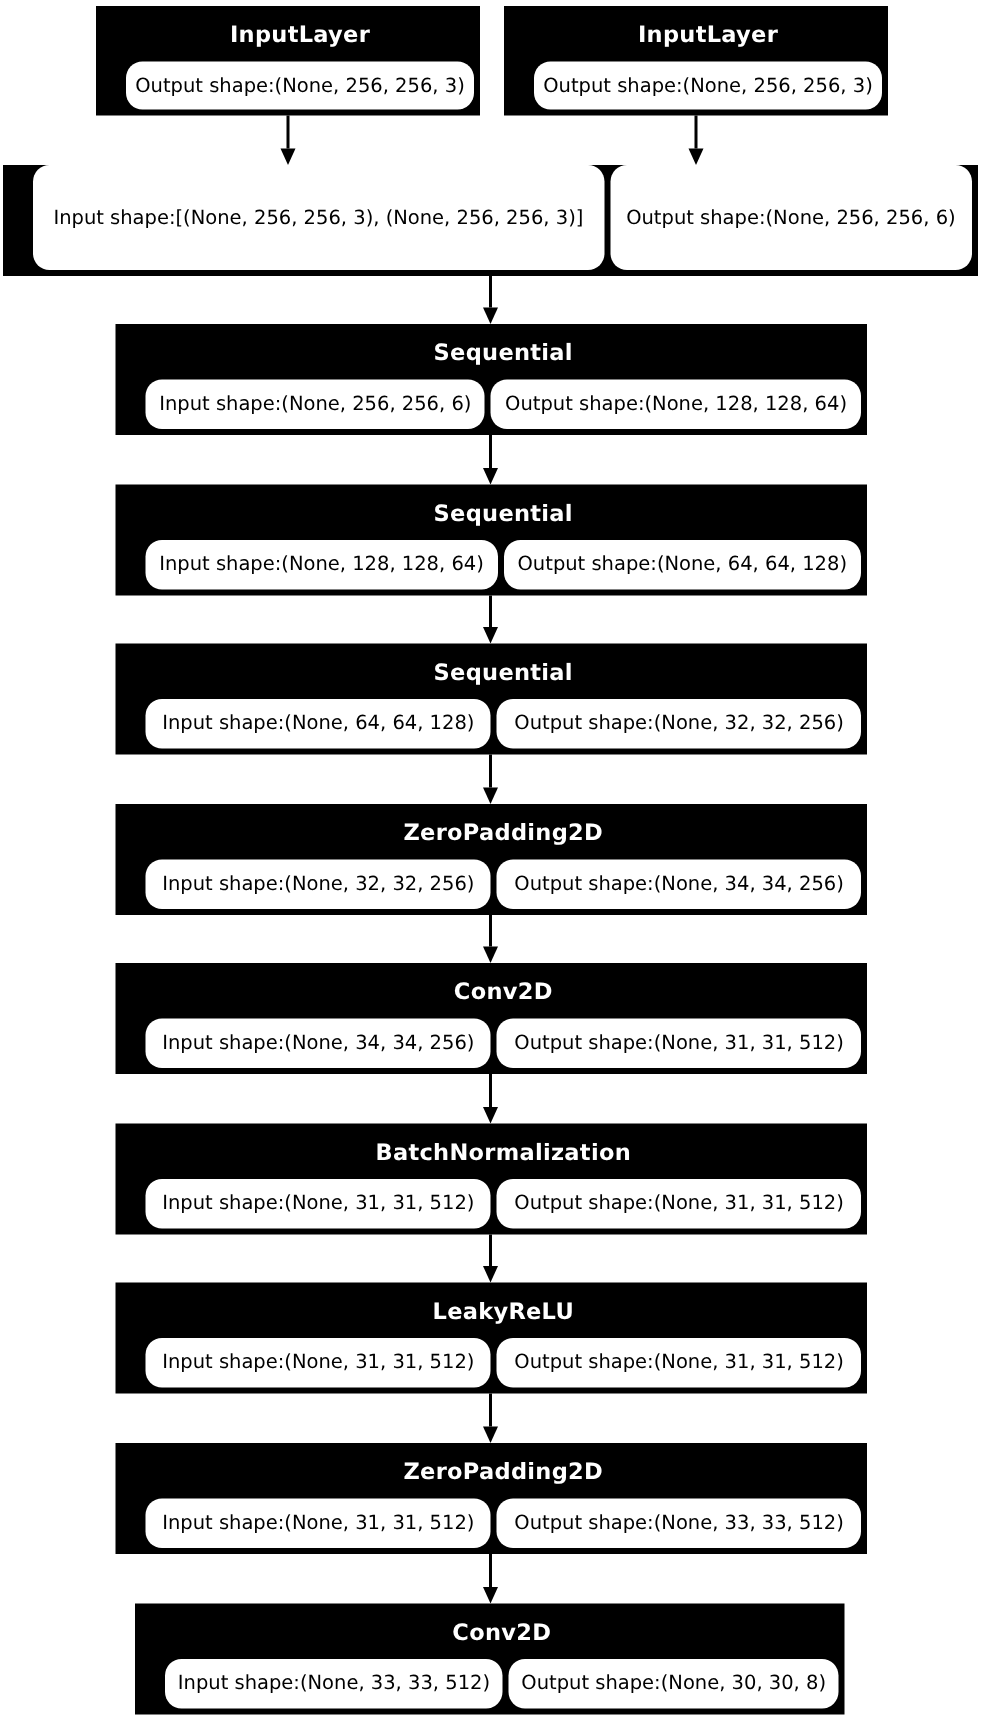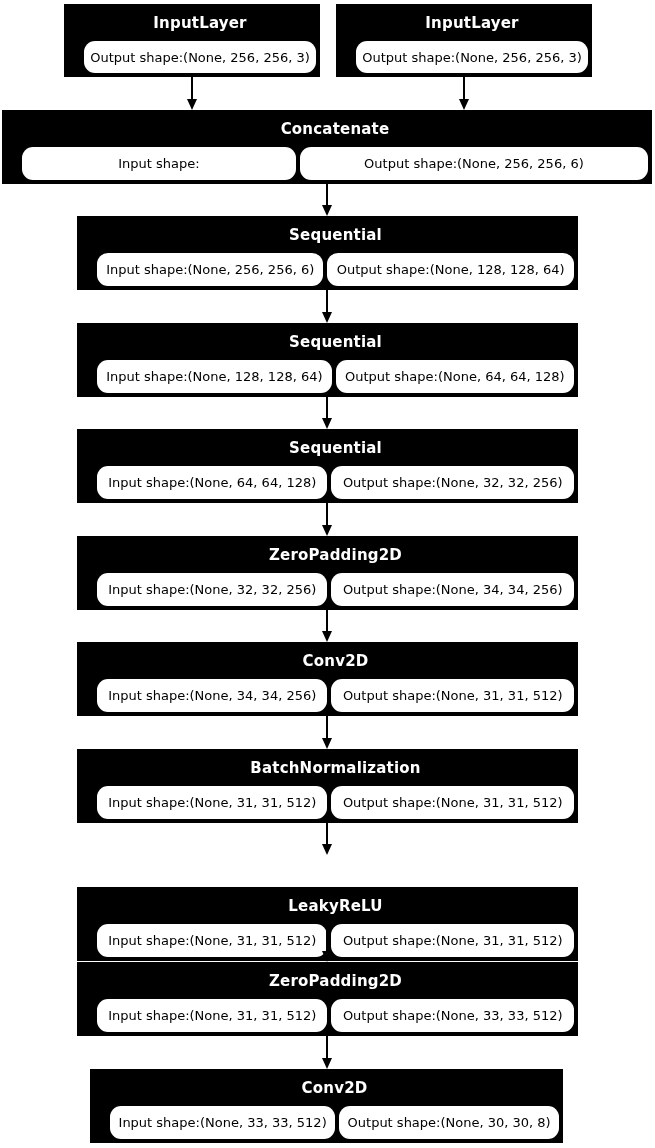--- a/index.html
+++ b/index.html
@@ -94,24 +94,24 @@
     <div class="node-title">InputLayer</div>
     <div class="node-body">
       <div class="cell">
           <span>Output shape: </span>
           <b>(None, 256, 256, 3)</b>
         </div>
     </div>
   </div>
 
   <div class="node" style="left:2px; top:110px; width:650px; height:74px;">
-    <div class="node-title">Concatenate</div>
     <div class="node-body">
       <div class="cell" style="flex-grow:1.55;">
           <span>Input shape: </span>
+          <b>[(None, 256, 256, 3), (None, 256, 256, 3)]</b>
         </div>
       <div class="cell">
           <span>Output shape: </span>
           <b>(None, 256, 256, 6)</b>
         </div>
     </div>
   </div>
 
   <div class="node" style="left:77px; top:216px; width:501px; height:74px;">
     <div class="node-title">Sequential</div>
@@ -190,21 +190,21 @@
           <span>Input shape: </span>
           <b>(None, 31, 31, 512)</b>
         </div>
       <div class="cell" style="flex-grow:1.06;">
           <span>Output shape: </span>
           <b>(None, 31, 31, 512)</b>
         </div>
     </div>
   </div>
 
-  <div class="node" style="left:77px; top:855px; width:501px; height:74px;margin-top:32px;">
+  <div class="node" style="left:77px; top:855px; width:501px; height:74px;">
     <div class="node-title">LeakyReLU</div>
     <div class="node-body">
       <div class="cell">
           <span>Input shape: </span>
           <b>(None, 31, 31, 512)</b>
         </div>
       <div class="cell" style="flex-grow:1.06;">
           <span>Output shape: </span>
           <b>(None, 31, 31, 512)</b>
         </div>

